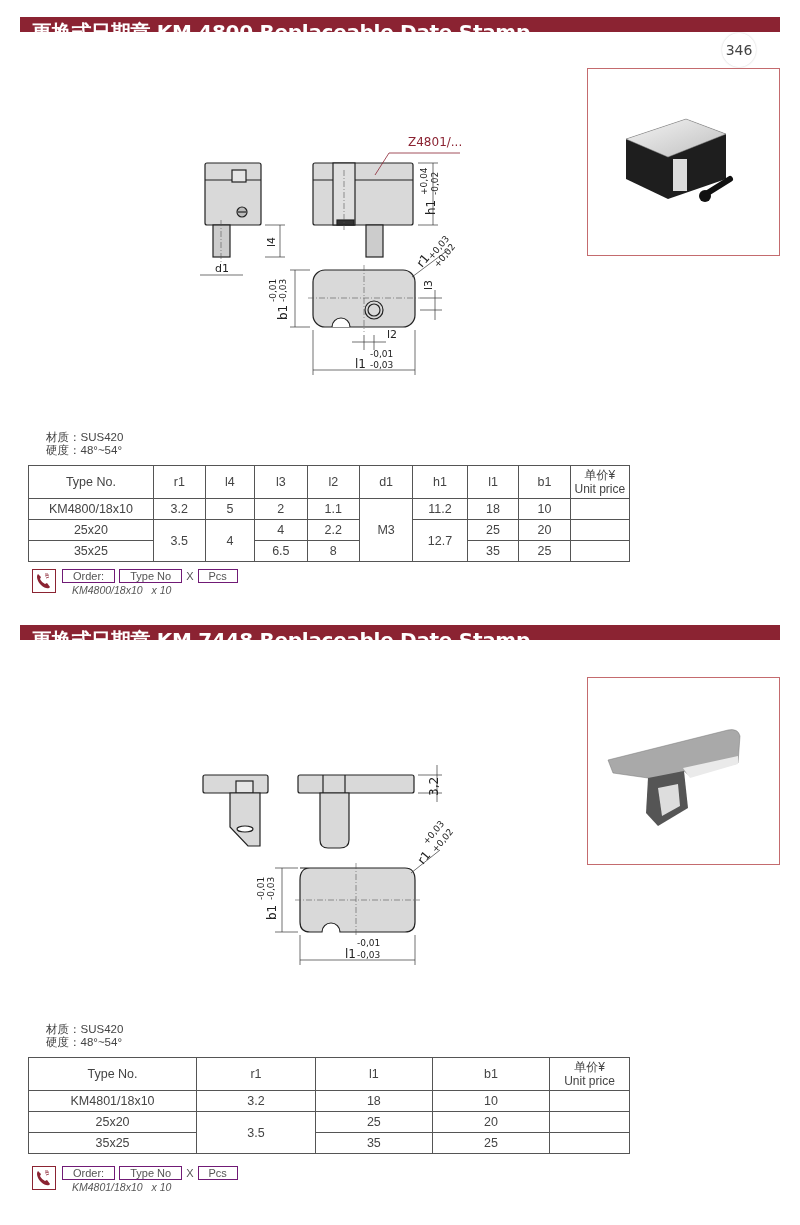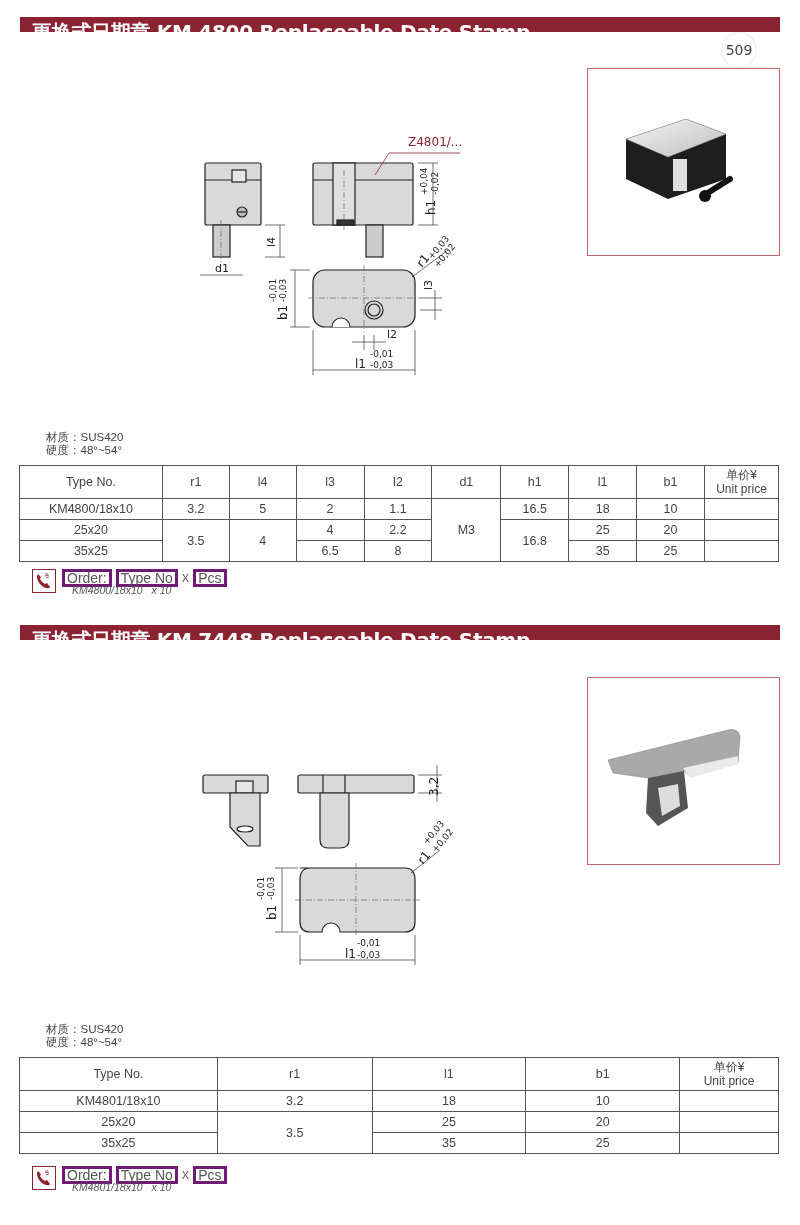--- a/index.html
+++ b/index.html
@@ -13,42 +13,42 @@
   .page-badge { position: absolute; right: 24px; top: 16px; width: 34px; height: 34px; border-radius: 50%;
                 background: #fff; color: #444; font-size: 14px; line-height: 34px; text-align: center;
                 font-weight: normal; box-shadow: 0 0 2px rgba(0,0,0,0.2); letter-spacing: 0; }
   .photo-box { position: absolute; left: 587px; width: 193px; height: 188px; border: 1px solid #c46b6e; background: #fff; }
   .photo-box.p1 { top: 68px; }
   .photo-box.p2 { top: 677px; }
   .drawing { position: absolute; }
   .material { position: absolute; left: 46px; font-size: 11.5px; line-height: 13px; color: #444; }
   .material.m1 { top: 431px; }
   .material.m2 { top: 1023px; }
-  table.spec { position: absolute; left: 19px; width: 760px; border-collapse: collapse; font-size: 12.5px; color: #444; }
+  table.spec { position: absolute; left: 28px; width: 602px; border-collapse: collapse; font-size: 12.5px; color: #444; }
   table.spec td, table.spec th { border: 1.5px solid #555; text-align: center; font-weight: normal; padding: 0; }
   table.spec th { height: 33px; font-size: 12.5px; }
   table.spec th.price { font-size: 12px; line-height: 14px; margin-left: 11px; }
   table.spec td { height: 21px; }
   table.t1 { top: 465px; }
   table.t2 { top: 1057px; }
   .order { position: absolute; left: 32px; font-size: 11px; color: #555; }
   .order.o1 { top: 569px; }
   .order.o2 { top: 1166px; }
   .order .phone { position: absolute; left: 0; top: 0; width: 24px; height: 24px; border: 1.5px solid #8b2332; }
   .order .line1 { position: absolute; left: 30px; top: 0; white-space: nowrap; display: flex; gap: 4px; align-items: center; }
-  .order .tag { border: 3px solid #701a75; padding: 0 2px; line-height: 12px; font-size: 14px; color: #555; }
+  .order .tag { border: 1px solid #701a75; padding: 0 10px; line-height: 12px; font-size: 11px; color: #555; }
   .order .line2 { position: absolute; left: 40px; top: 15px; white-space: nowrap; font-size: 10.5px; font-style: italic; }
   .order .line2 span { margin-right: 6px; }
 </style>
 </head>
 <body>
 
 <div class="banner b1">
   <span>更换式日期章 KM 4800 Replaceable Date Stamp</span>
-  <span class="page-badge">509</span>
+  <span class="page-badge">346</span>
 </div>
 
 <svg class="drawing" style="left:180px; top:120px;" width="300" height="260" viewBox="0 0 300 260">
   <g stroke="#222" stroke-width="1.2" fill="#d9d9d9">
 
     <rect x="25" y="43" width="56" height="62" rx="2"></rect>
     <line x1="25" y1="60" x2="81" y2="60"></line>
     <rect x="52" y="50" width="14" height="12" fill="#e6e6e6"></rect>
     <circle cx="62" cy="92" r="5" fill="#bbb"></circle>
     <line x1="58" y1="92" x2="66" y2="92"></line>
@@ -167,32 +167,32 @@
       <div>Unit price</div>
     </th>
   </tr>
   <tr>
     <td>KM4800/18x10</td>
     <td>3.2</td>
     <td>5</td>
     <td>2</td>
     <td>1.1</td>
     <td rowspan="3">M3</td>
-    <td>16.5</td>
+    <td>11.2</td>
     <td>18</td>
     <td>10</td>
     <td></td>
   </tr>
   <tr>
     <td>25x20</td>
     <td rowspan="2">3.5</td>
     <td rowspan="2">4</td>
     <td>4</td>
     <td>2.2</td>
-    <td rowspan="2">16.8</td>
+    <td rowspan="2">12.7</td>
     <td>25</td>
     <td>20</td>
     <td></td>
   </tr>
   <tr>
     <td>35x25</td>
     <td>6.5</td>
     <td>8</td>
     <td>35</td>
     <td>25</td>

